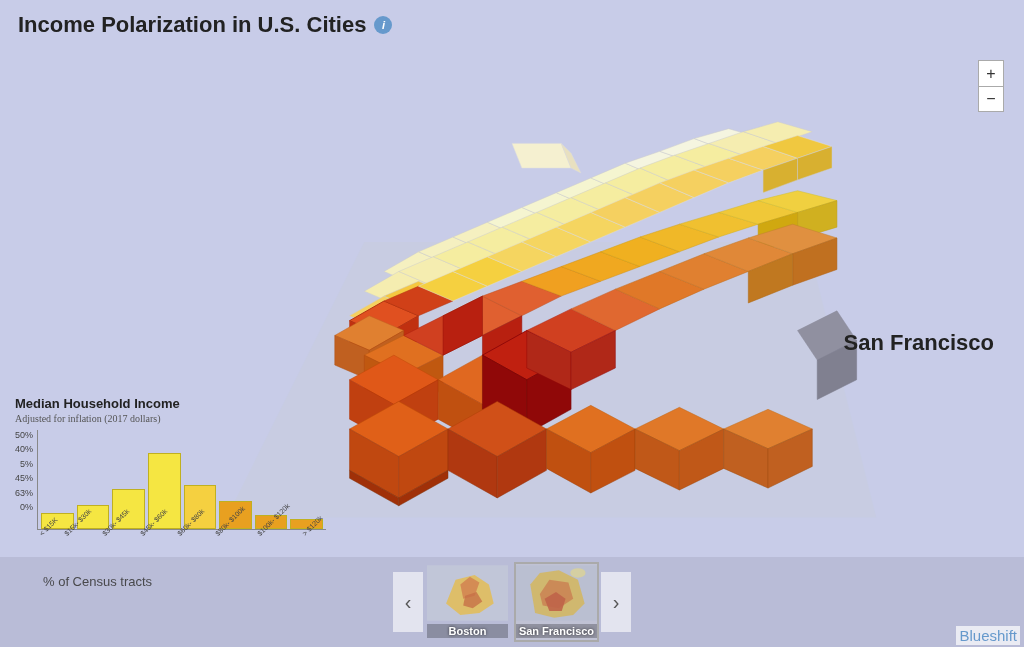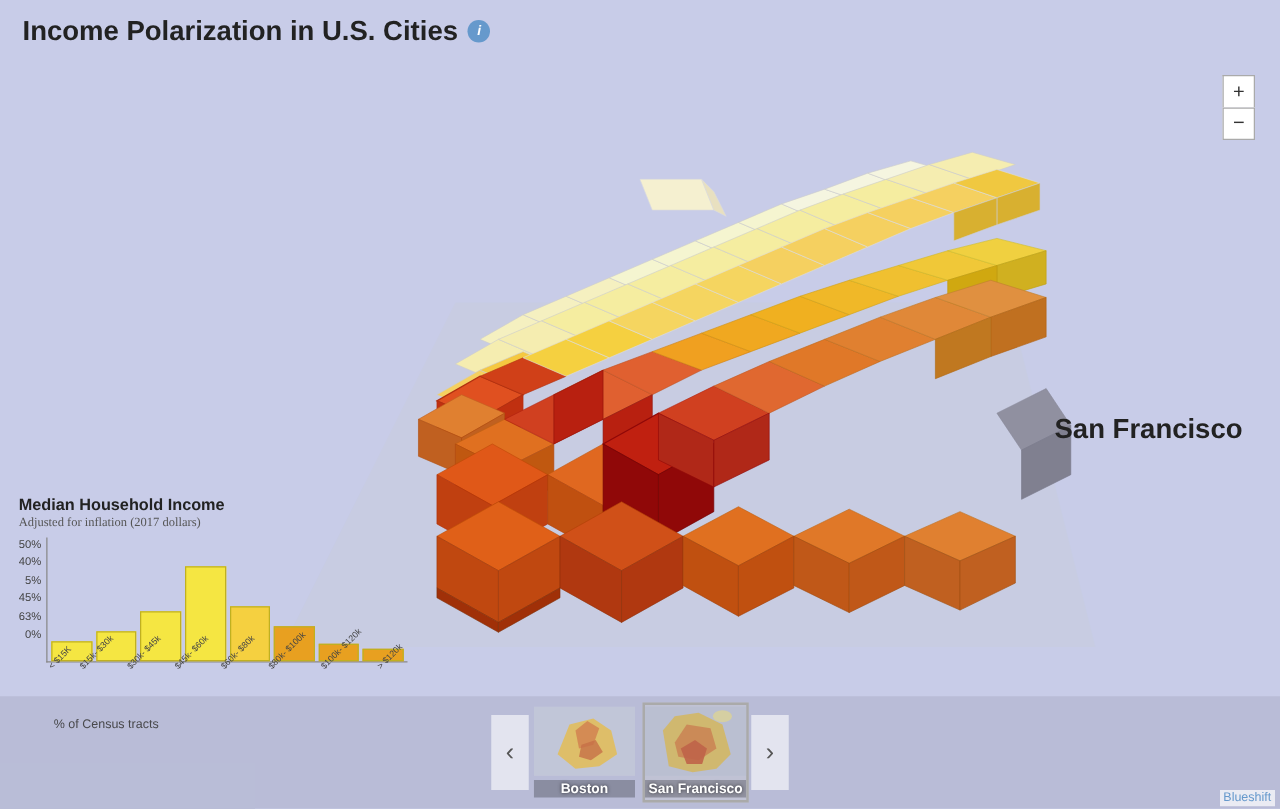--- a/index.html
+++ b/index.html
@@ -228,21 +228,21 @@
       text-shadow: 0 0 3px rgba(0,0,0,0.7);
       background: rgba(0,0,0,0.25);
       padding: 1px 0;
     }
 
     
     #watermark {
       position: absolute;
       bottom: 2px;
       right: 4px;
-      font-size: 10px;
+      font-size: 15px;
       color: #6699cc;
       z-index: 20;
       background: rgba(255,255,255,0.7);
       padding: 1px 3px;
     }
 
     
     #main-map-svg {
       width: 100%;
       height: 100%;
@@ -457,21 +457,21 @@
           <div class="x-label">$15k- $30k</div>
           <div class="x-label">$30k- $45k</div>
           <div class="x-label">$45k- $60k</div>
           <div class="x-label">$60k- $80k</div>
           <div class="x-label">$80k- $100k</div>
           <div class="x-label">$100k- $120k</div>
           <div class="x-label">&gt; $120k</div>
         </div>
     </div>
   </div>
-  <div style="font-size:10px; color:#444; margin-top:2px; margin-left:28px;">% of Census tracts</div>
+  <div style="font-size:13px; color:#444; margin-top:2px; margin-left:28px;">% of Census tracts</div>
 </div>
 
 <div id="thumbnail-strip">
   <button class="thumb-nav">‹</button>
 
   <div class="thumb-item">
     <svg class="thumb-map" viewBox="0 0 85 58" xmlns="http://www.w3.org/2000/svg">
       <rect width="85" height="58" fill="#c8cce0"></rect>
 
       <polygon points="20,40 30,15 50,10 65,20 70,40 55,50 35,52" fill="#f5c030" opacity="0.9"></polygon>

